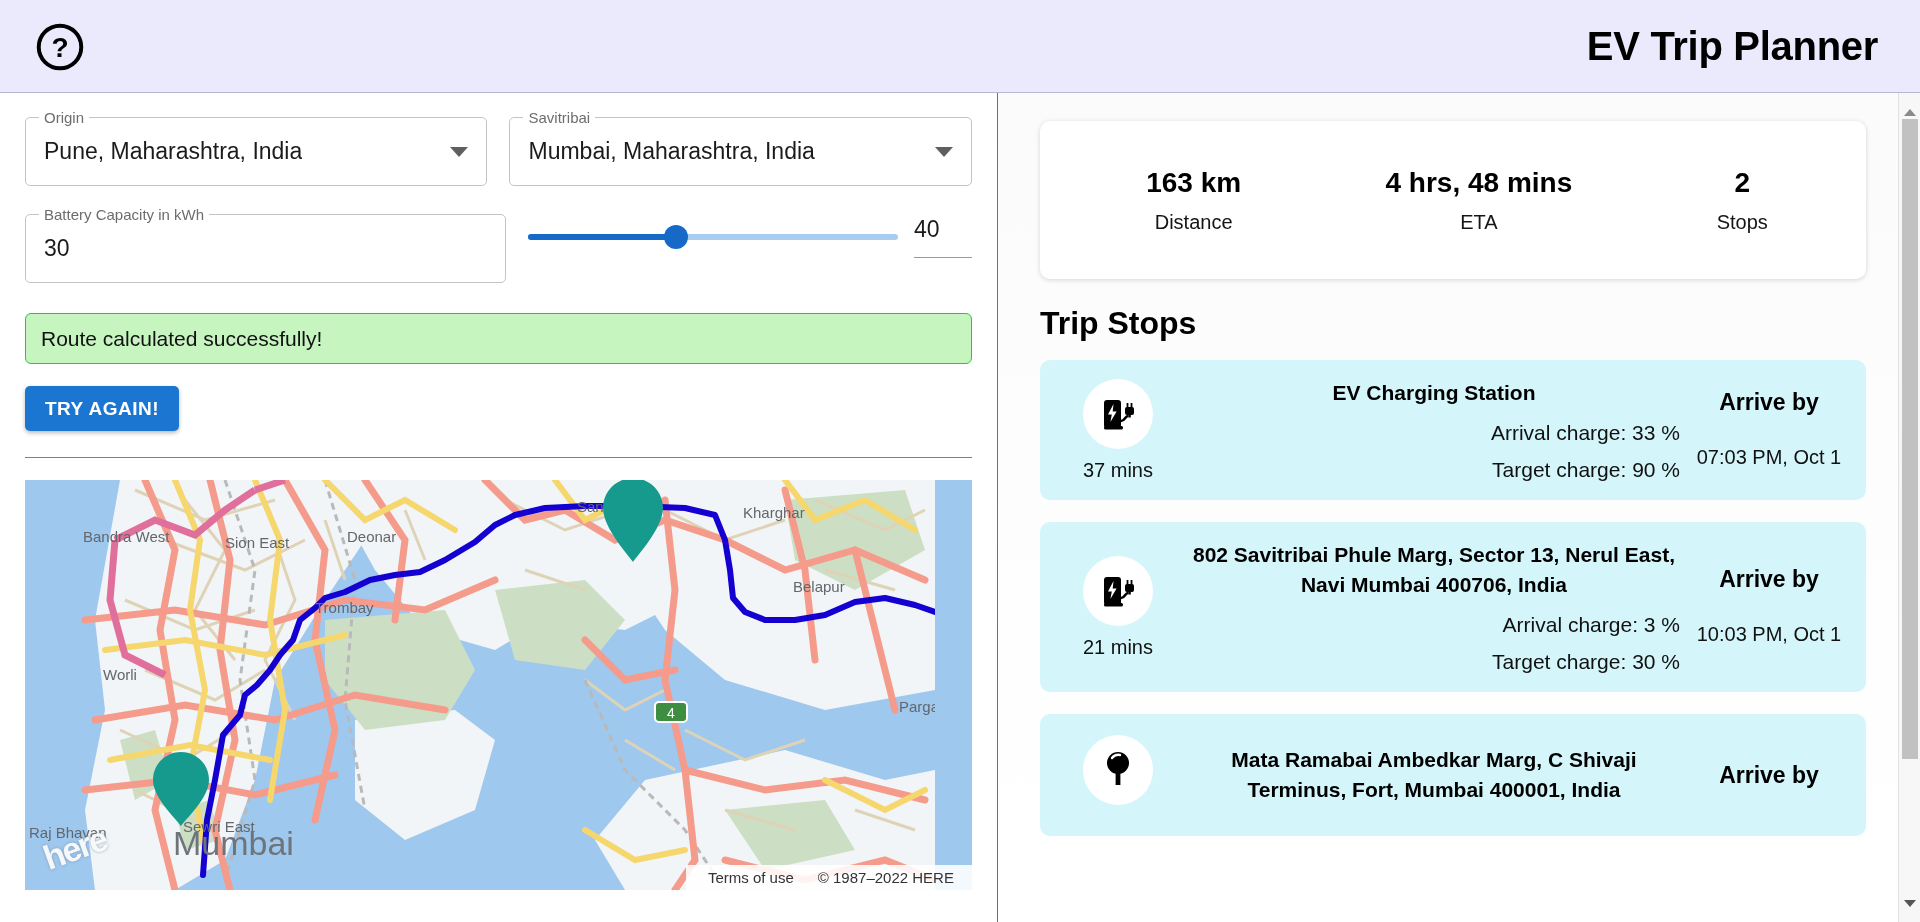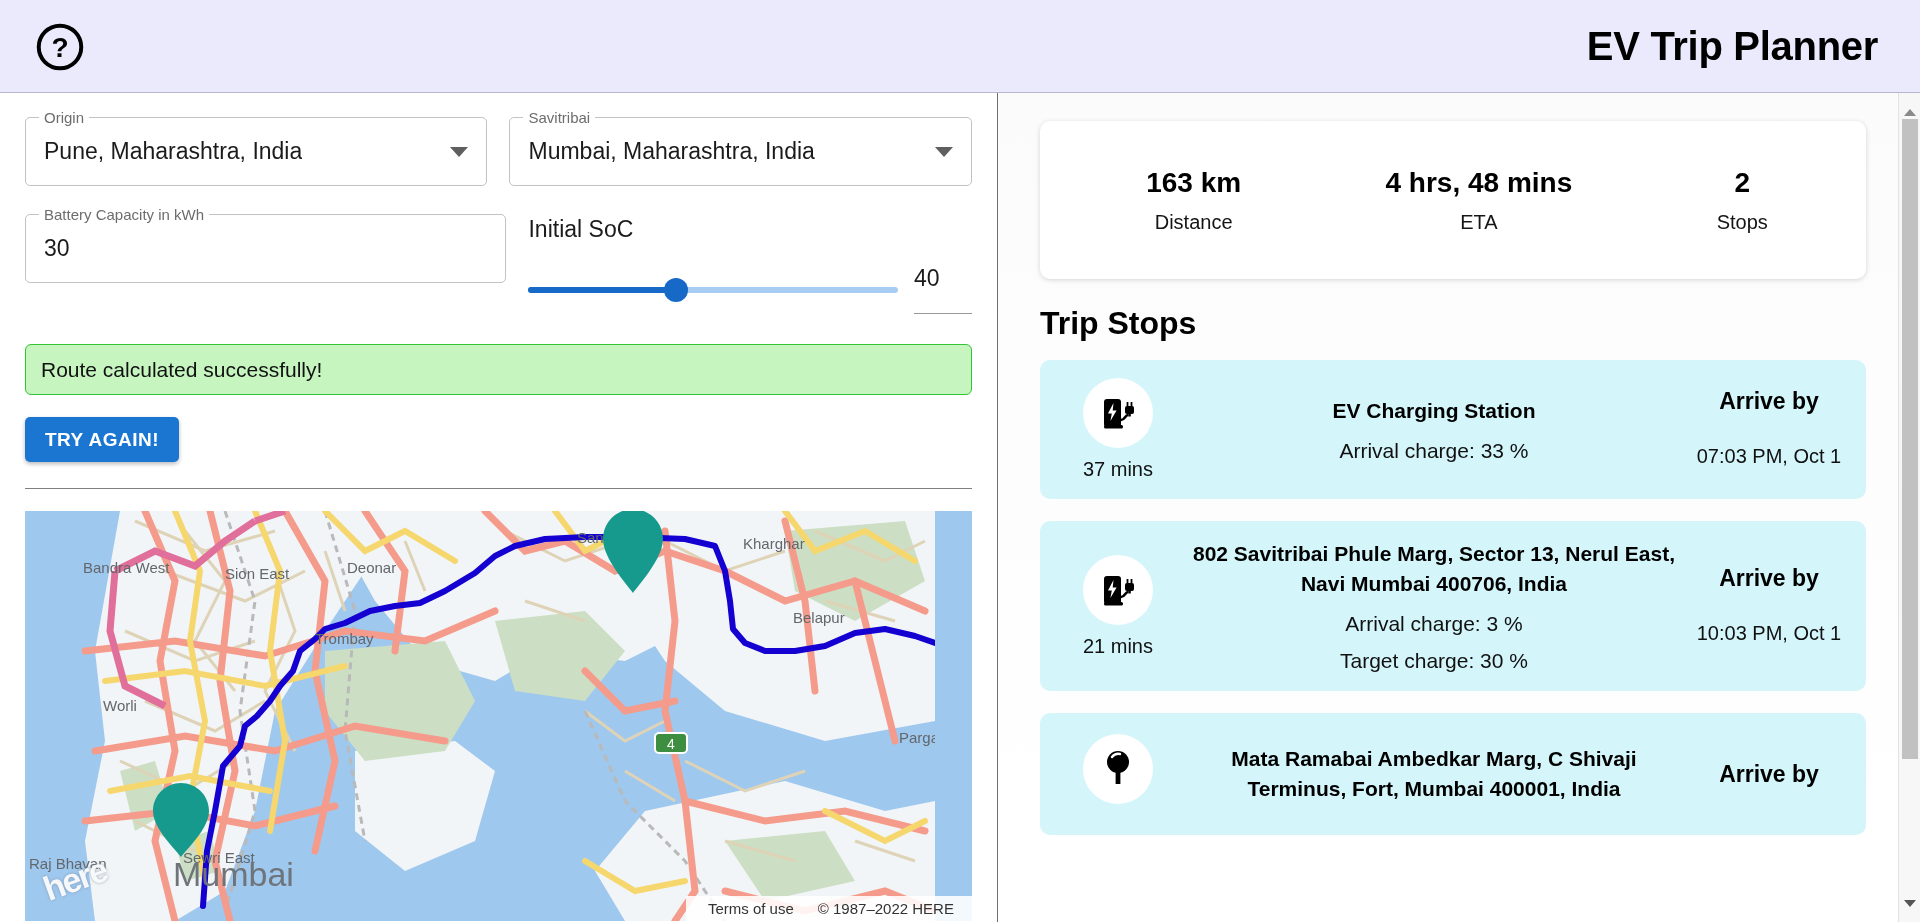--- a/index.html
+++ b/index.html
@@ -153,21 +153,21 @@
     position: absolute;
     width: 24px; height: 24px;
     border-radius: 50%;
     background: #1769c8;
     transform: translateX(-50%);
     cursor: grab;
   }
   .soc-value-box {
     width: 58px;
     border-bottom: 1px solid #9a9a9a;
-    padding-bottom: 21px;
+    padding-bottom: 14px;
     text-align: left;
   }
   .soc-value {
     font-size: 23px;
     color: #1b1b1b;
   }
 
   
   .alert {
     margin: 30px 25px 0 25px;
@@ -318,20 +318,21 @@
   .stop-name {
     font-size: 21px;
     font-weight: bold;
     color: #000;
     line-height: 30px;
   }
   .stop-line {
     font-size: 21px;
     color: #111;
     margin-top: 13px;
+    text-align: right;
   }
   .stop-arrive {
     width: 150px;
     text-align: center;
     flex-shrink: 0;
   }
   .arrive-label {
     font-size: 23px;
     font-weight: bold;
     color: #000;
@@ -405,21 +406,20 @@
         <span class="caret"></span>
       </div>
     </div>
 
     <div class="form-row2">
       <div class="field">
         <span class="field-legend">Battery Capacity in kWh</span>
         <span class="field-value">30</span>
       </div>
       <div class="soc-block">
-        <div class="soc-label">Initial SoC</div>
         <div class="soc-row">
           <div class="slider">
             <div class="slider-track"></div>
             <div class="slider-fill" id="socFill" style="width: 40%;"></div>
             <div class="slider-thumb" id="socThumb" style="left: 40%;"></div>
           </div>
           <div class="soc-value-box">
             <span class="soc-value">40</span>
           </div>
         </div>
@@ -588,20 +588,21 @@
               <rect x="28.6" y="9" width="1.8" height="4.5" fill="#000"></rect>
               <rect x="32.6" y="9" width="1.8" height="4.5" fill="#000"></rect>
               <rect x="30.2" y="20.5" width="2.6" height="3" fill="#000"></rect>
             </svg>
           </div>
           <div class="stop-duration">37 mins</div>
         </div>
         <div class="stop-main">
           <div class="stop-name">EV Charging Station</div>
           <div class="stop-line">Arrival charge: 33 %</div>
+          <div class="stop-line">Target charge: 90 %</div>
         </div>
         <div class="stop-arrive">
           <div class="arrive-label">Arrive by</div>
           <div class="arrive-time">07:03 PM, Oct 1</div>
         </div>
       </div>
 
       <div class="stop-card">
         <div class="stop-icon-col">
           <div class="icon-circle">

